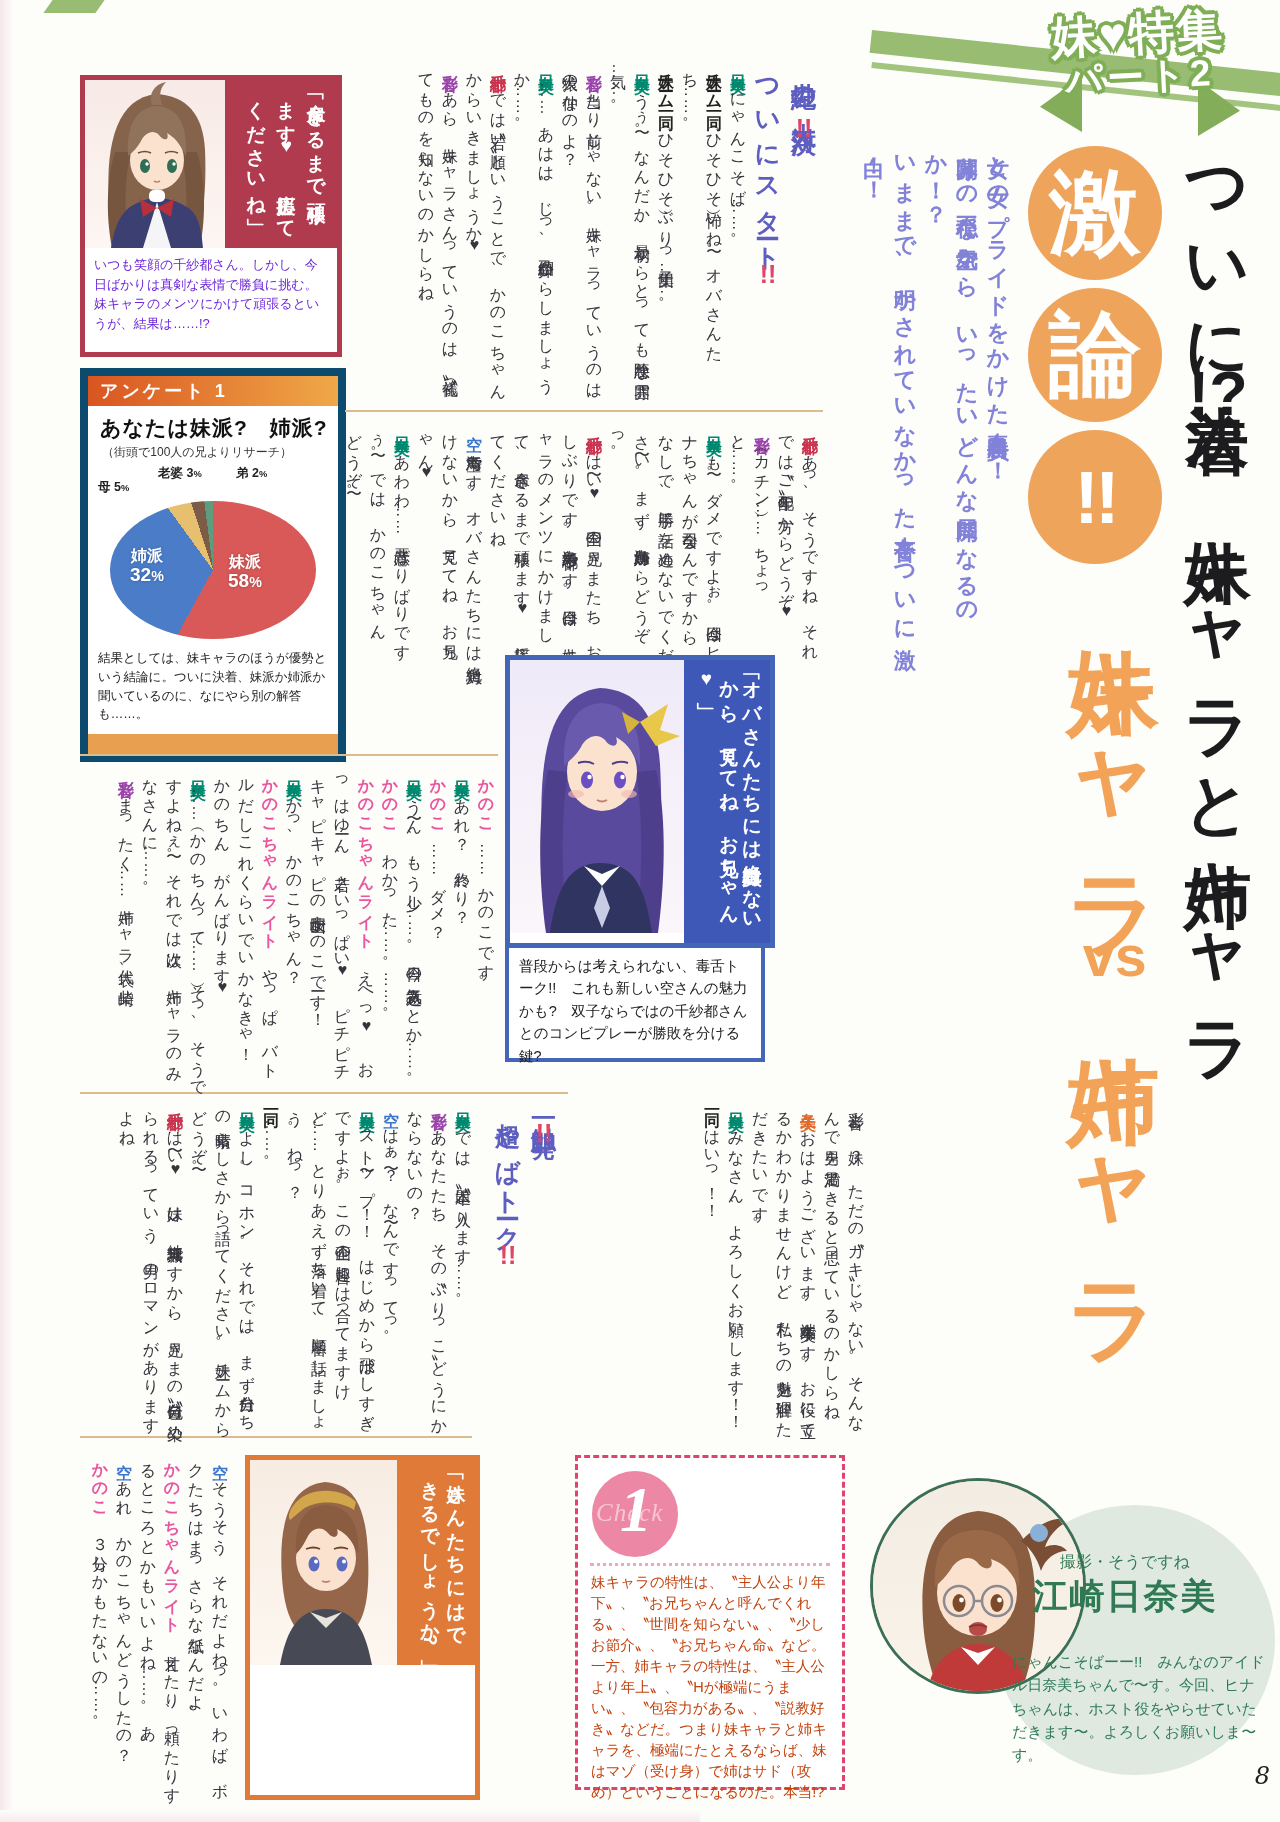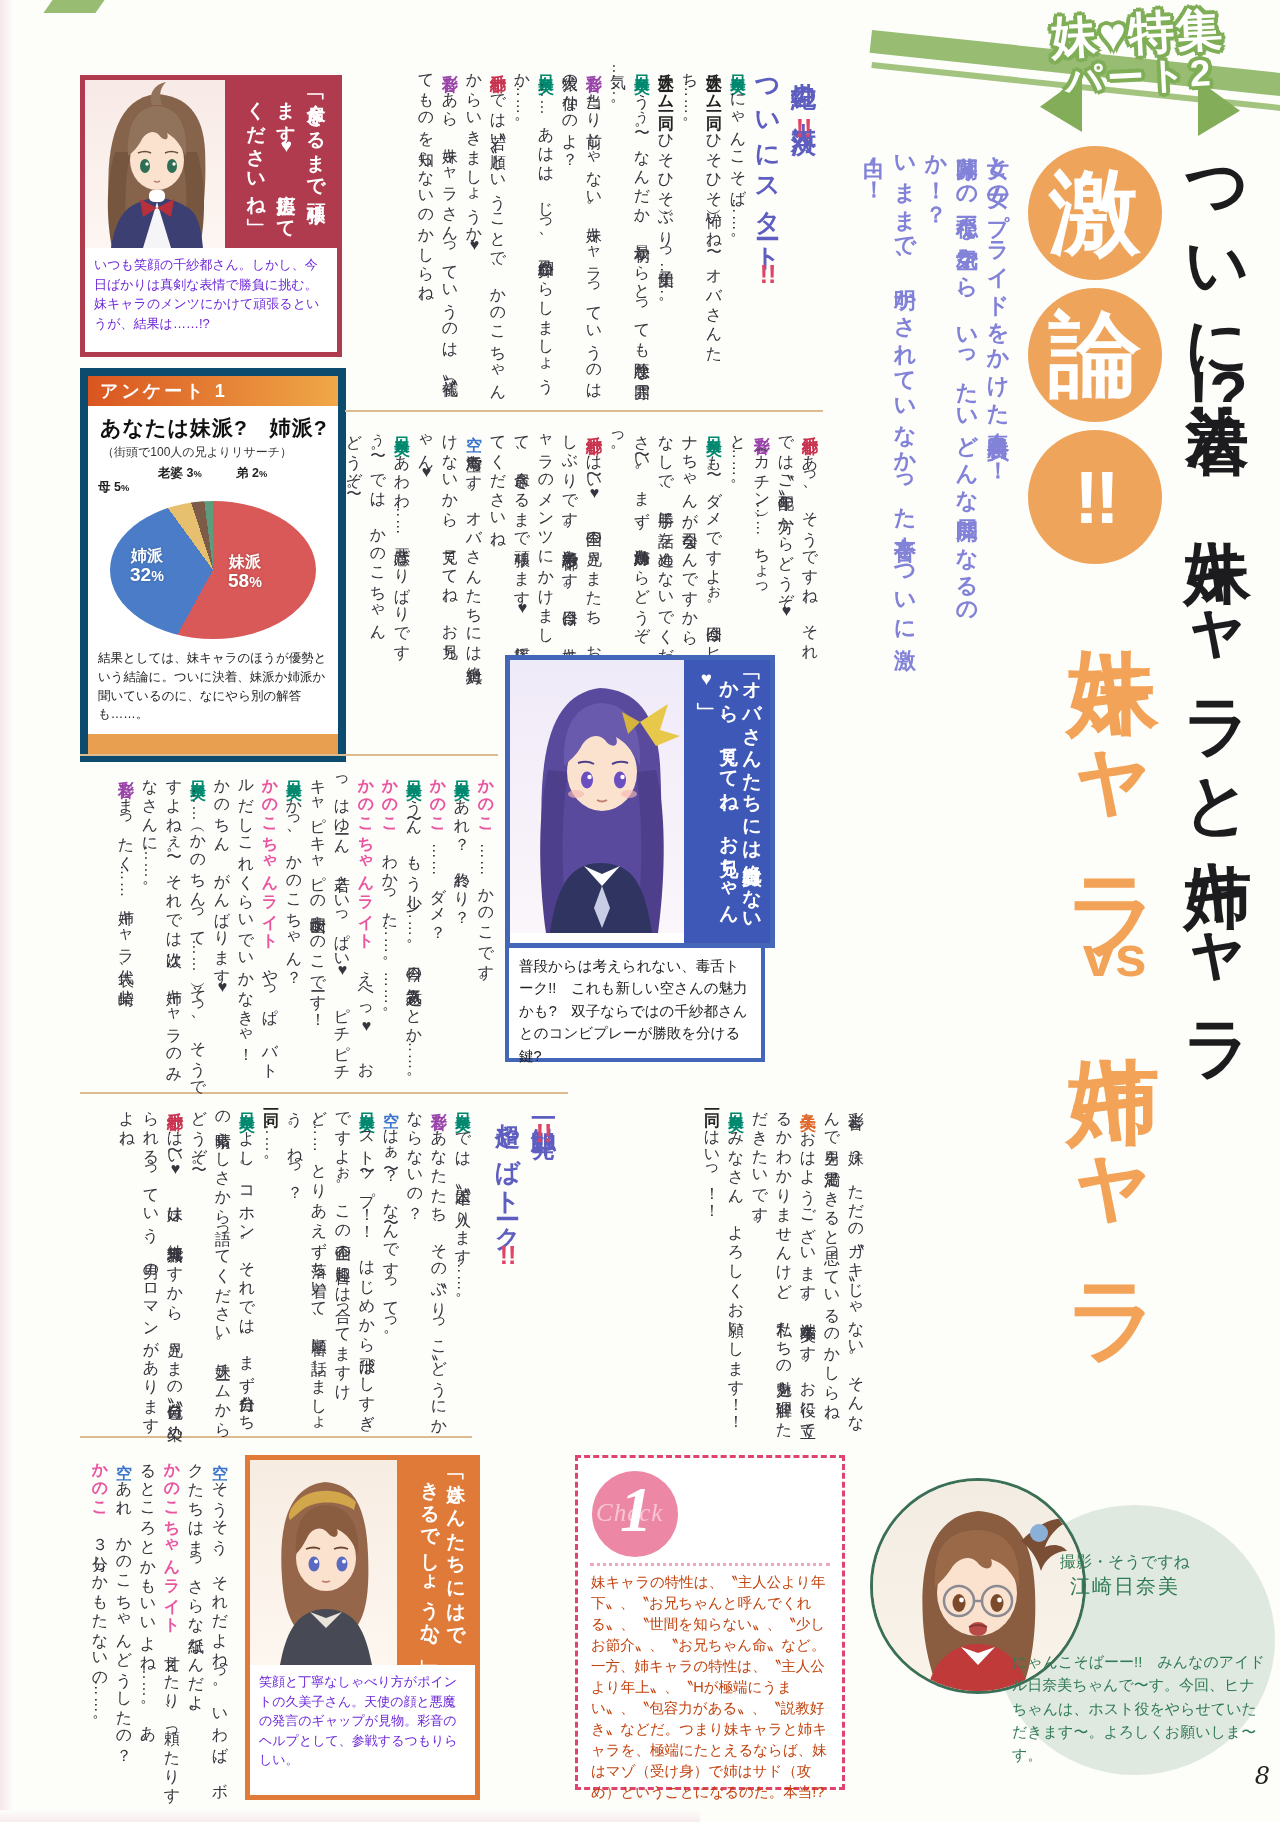--- a/index.html
+++ b/index.html
@@ -83,21 +83,21 @@
   .check-num{position:absolute;left:28px;top:2px;font-family:"Liberation Serif",serif;font-style:italic;
              font-weight:800;font-size:64px;color:#fff;}
   .check-title{font-size:22px;font-weight:800;color:#111;line-height:1.25;margin-top:10px;letter-spacing:1px;}
   .check-sep{border-top:3px dotted #eba8c0;margin:0 12px 6px 12px;}
   .check-body{padding:0 13px;font-size:14.5px;line-height:1.45;color:#c2410c;}
   
   .host-ellipse{left:995px;top:1505px;width:280px;height:270px;border-radius:50%;background:#dfe9e0;}
   .host-circle{left:870px;top:1478px;width:210px;height:210px;border-radius:50%;border:3px solid #3c7056;
                overflow:hidden;background:#f4ede4;}
   .host-role{left:1030px;top:1552px;width:190px;text-align:center;color:#2f7a55;font-size:16px;}
-  .host-name{font-size:20px;font-weight:400;letter-spacing:2px;}
+  .host-name{font-size:35px;font-weight:700;letter-spacing:2px;}
   .host-speech{left:1012px;top:1650px;width:258px;font-size:15px;line-height:1.55;color:#2f7a55;}
   .pageno{right:10px;top:1762px;font-family:"DejaVu Serif",serif;font-style:italic;font-size:24px;color:#222;}
 </style>
 </head>
 <body>
 
 <div id="page">
 
   <div class="abs edge-left"></div>
   <div class="abs edge-bottom"></div>
@@ -317,21 +317,20 @@
             <circle cx="94" cy="101.5" r="2" fill="#fff"></circle>
           <path d="M56 89 Q64 86 70 89" stroke="#6a4530" stroke-width="1.8" fill="none"></path>
           <path d="M84 89 Q91 86 98 89" stroke="#6a4530" stroke-width="1.8" fill="none"></path>
           <path d="M72 121 Q76 123 80 121" stroke="#c08070" stroke-width="1.8" fill="none"></path>
           <path d="M30 205 C36 172 46 158 60 152 C68 148 84 148 92 152 C108 158 116 174 122 205Z" fill="#474a54"></path>
           <path d="M60 152 L76 168 L92 152 L76 158Z" fill="#e8e4dc"></path>
         </svg>
       </div>
       <div class="vquote kumiko-quote">「妹さんたちにはできるでしょうか?」</div>
     </div>
-    <div class="card-cap">笑顔と丁寧なしゃべり方がポイントの久美子さん。天使の顔と悪魔の発言のギャップが見物。彩音のヘルプとして、参戦するつもりらしい。</div>
   </div>
 
   <div class="abs check">
     <div class="check-head">
       <div class="check-circle">
         <span class="check-word">Check</span>
         <span class="check-num">1</span>
       </div>
     </div>
     <div class="check-sep"></div>

